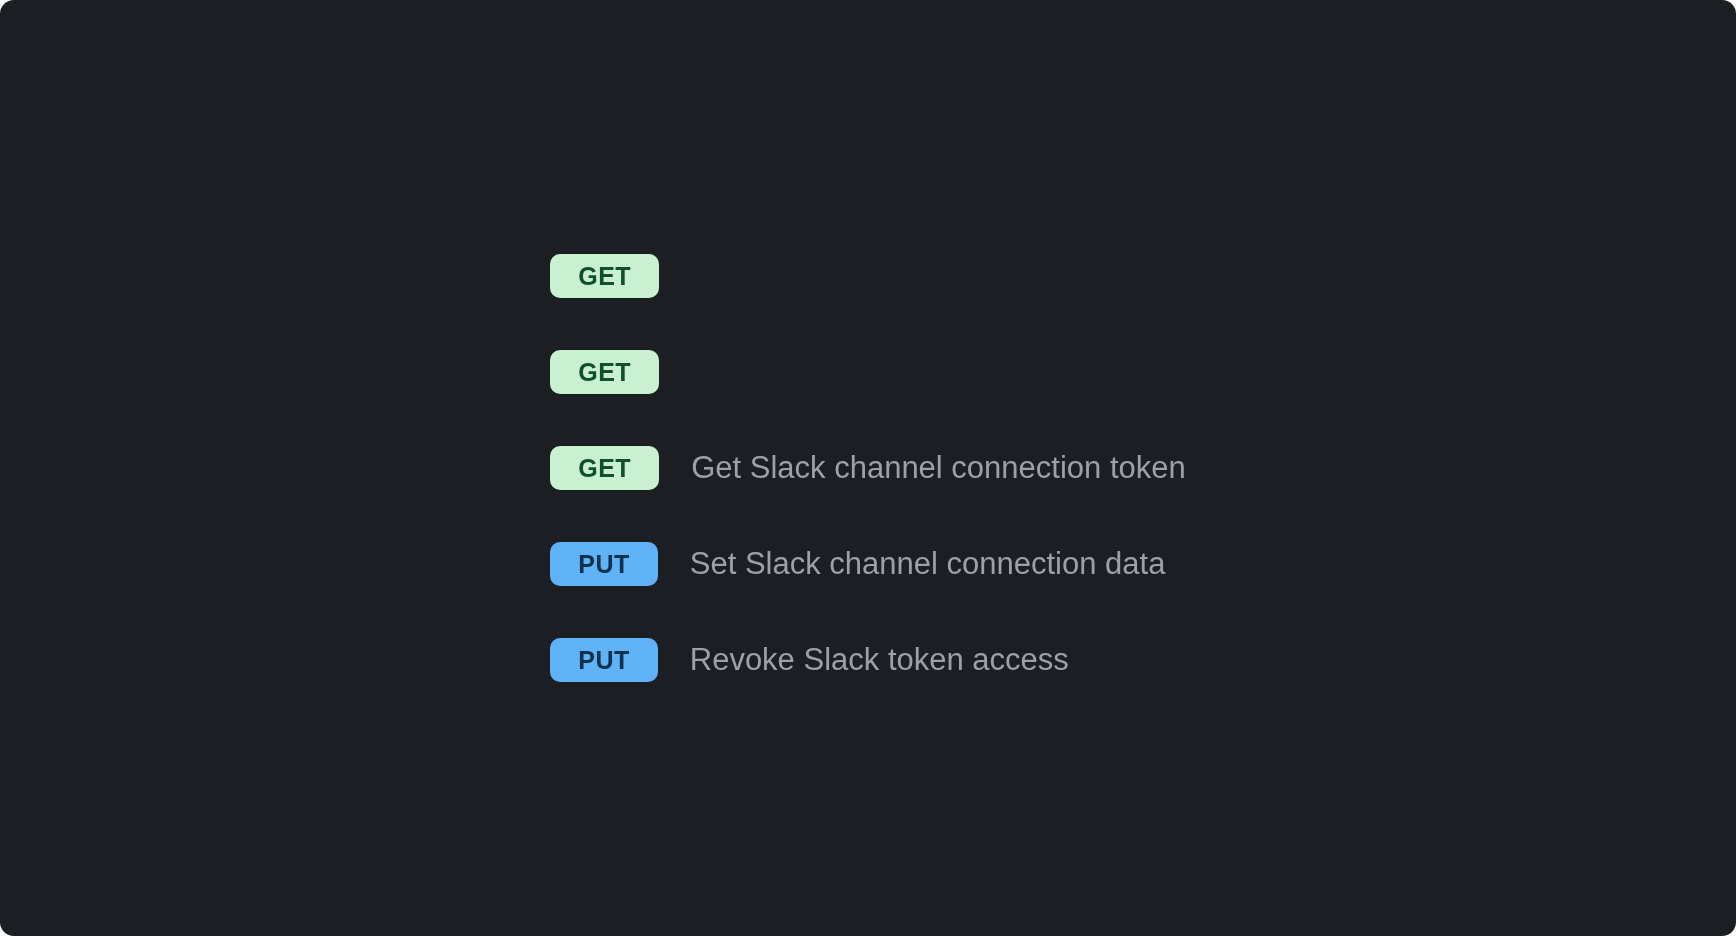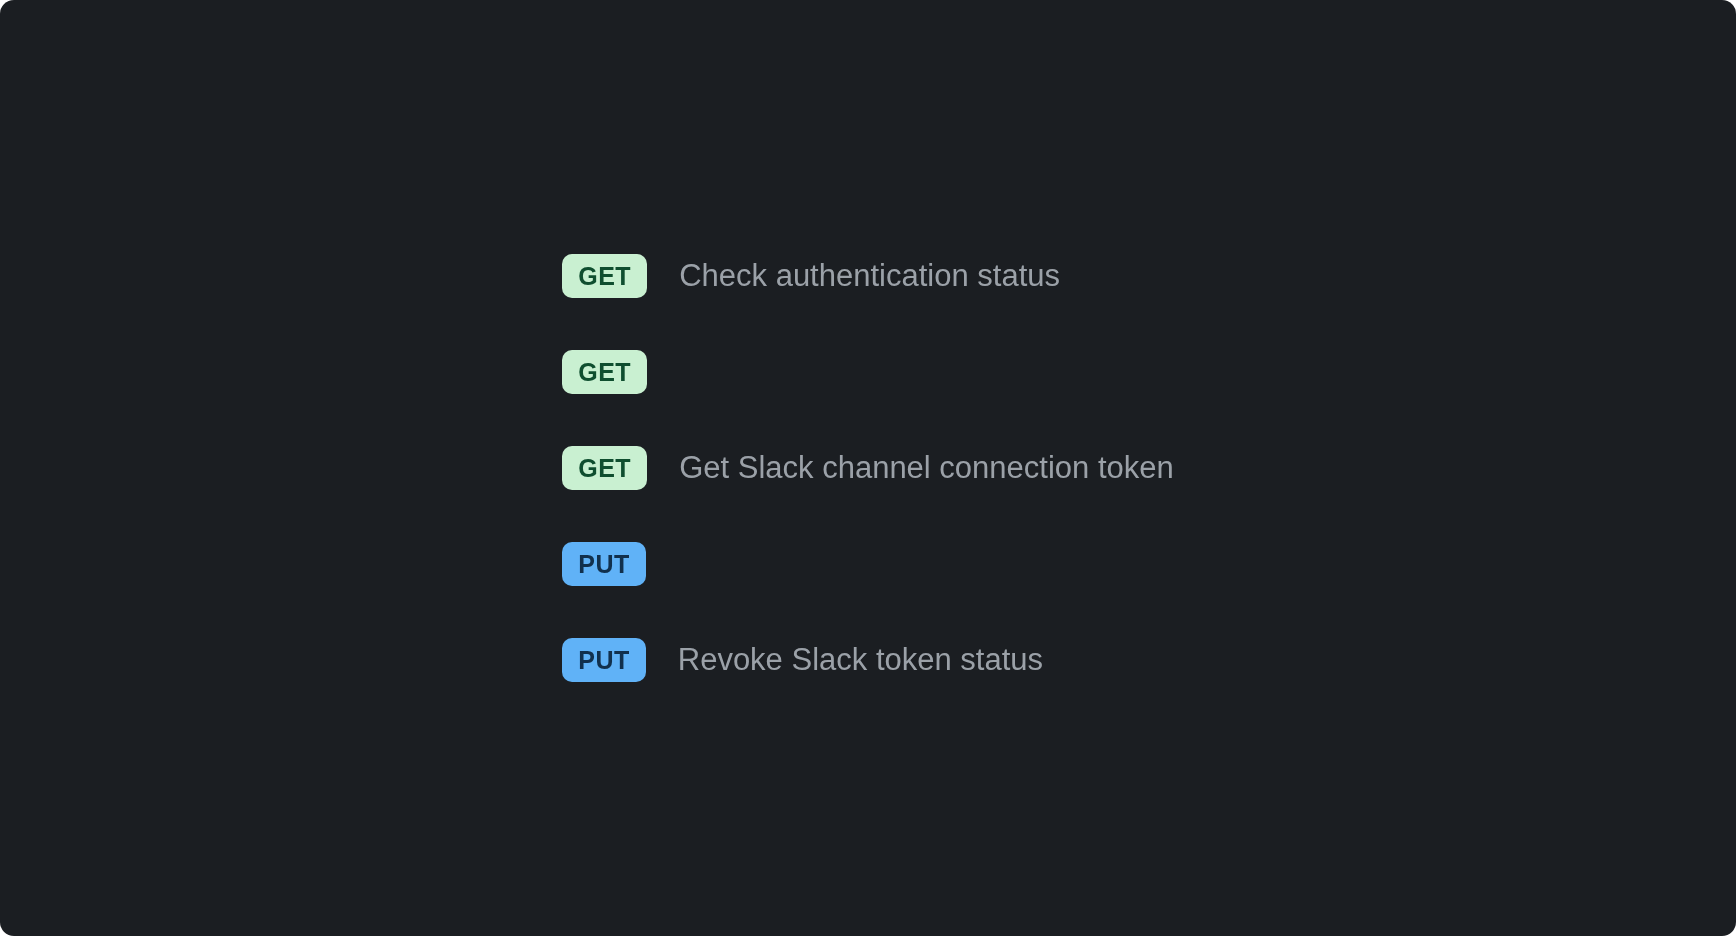--- a/index.html
+++ b/index.html
@@ -36,21 +36,21 @@
     min-width: 78px;
     height: 44px;
     box-sizing: border-box;
     border-radius: 10px;
     display: flex;
     align-items: center;
     justify-content: center;
     font-size: 25px;
     font-weight: 600;
     letter-spacing: 0.5px;
-    padding: 0 16px;
+    padding: 0 28px;
   }
   .badge-get {
     background: var(--get-bg, #c9f0d1);
     color: var(--get-text, #0f4e2f);
   }
   .badge-put {
     background: var(--put-bg, #60b2f7);
     color: var(--put-text, #11304d);
   }
   .endpoint-label {
@@ -61,35 +61,35 @@
   }
 </style>
 </head>
 <body>
 
 <div class="app-surface">
   <div class="endpoint-list">
 
     <div class="endpoint-row">
       <span class="method-badge badge-get">GET</span>
-      <span class="endpoint-label">Check authentication status</span>
     </div>
 
     <div class="endpoint-row">
       <span class="method-badge badge-get">GET</span>
     </div>
 
     <div class="endpoint-row">
       <span class="method-badge badge-get">GET</span>
       <span class="endpoint-label">Get Slack channel connection token</span>
     </div>
 
     <div class="endpoint-row">
       <span class="method-badge badge-put">PUT</span>
+      <span class="endpoint-label">Set Slack channel connection data</span>
     </div>
 
     <div class="endpoint-row">
       <span class="method-badge badge-put">PUT</span>
-      <span class="endpoint-label">Revoke Slack token status</span>
+      <span class="endpoint-label">Revoke Slack token access</span>
     </div>
 
   </div>
 </div>
 
 </body></html>

